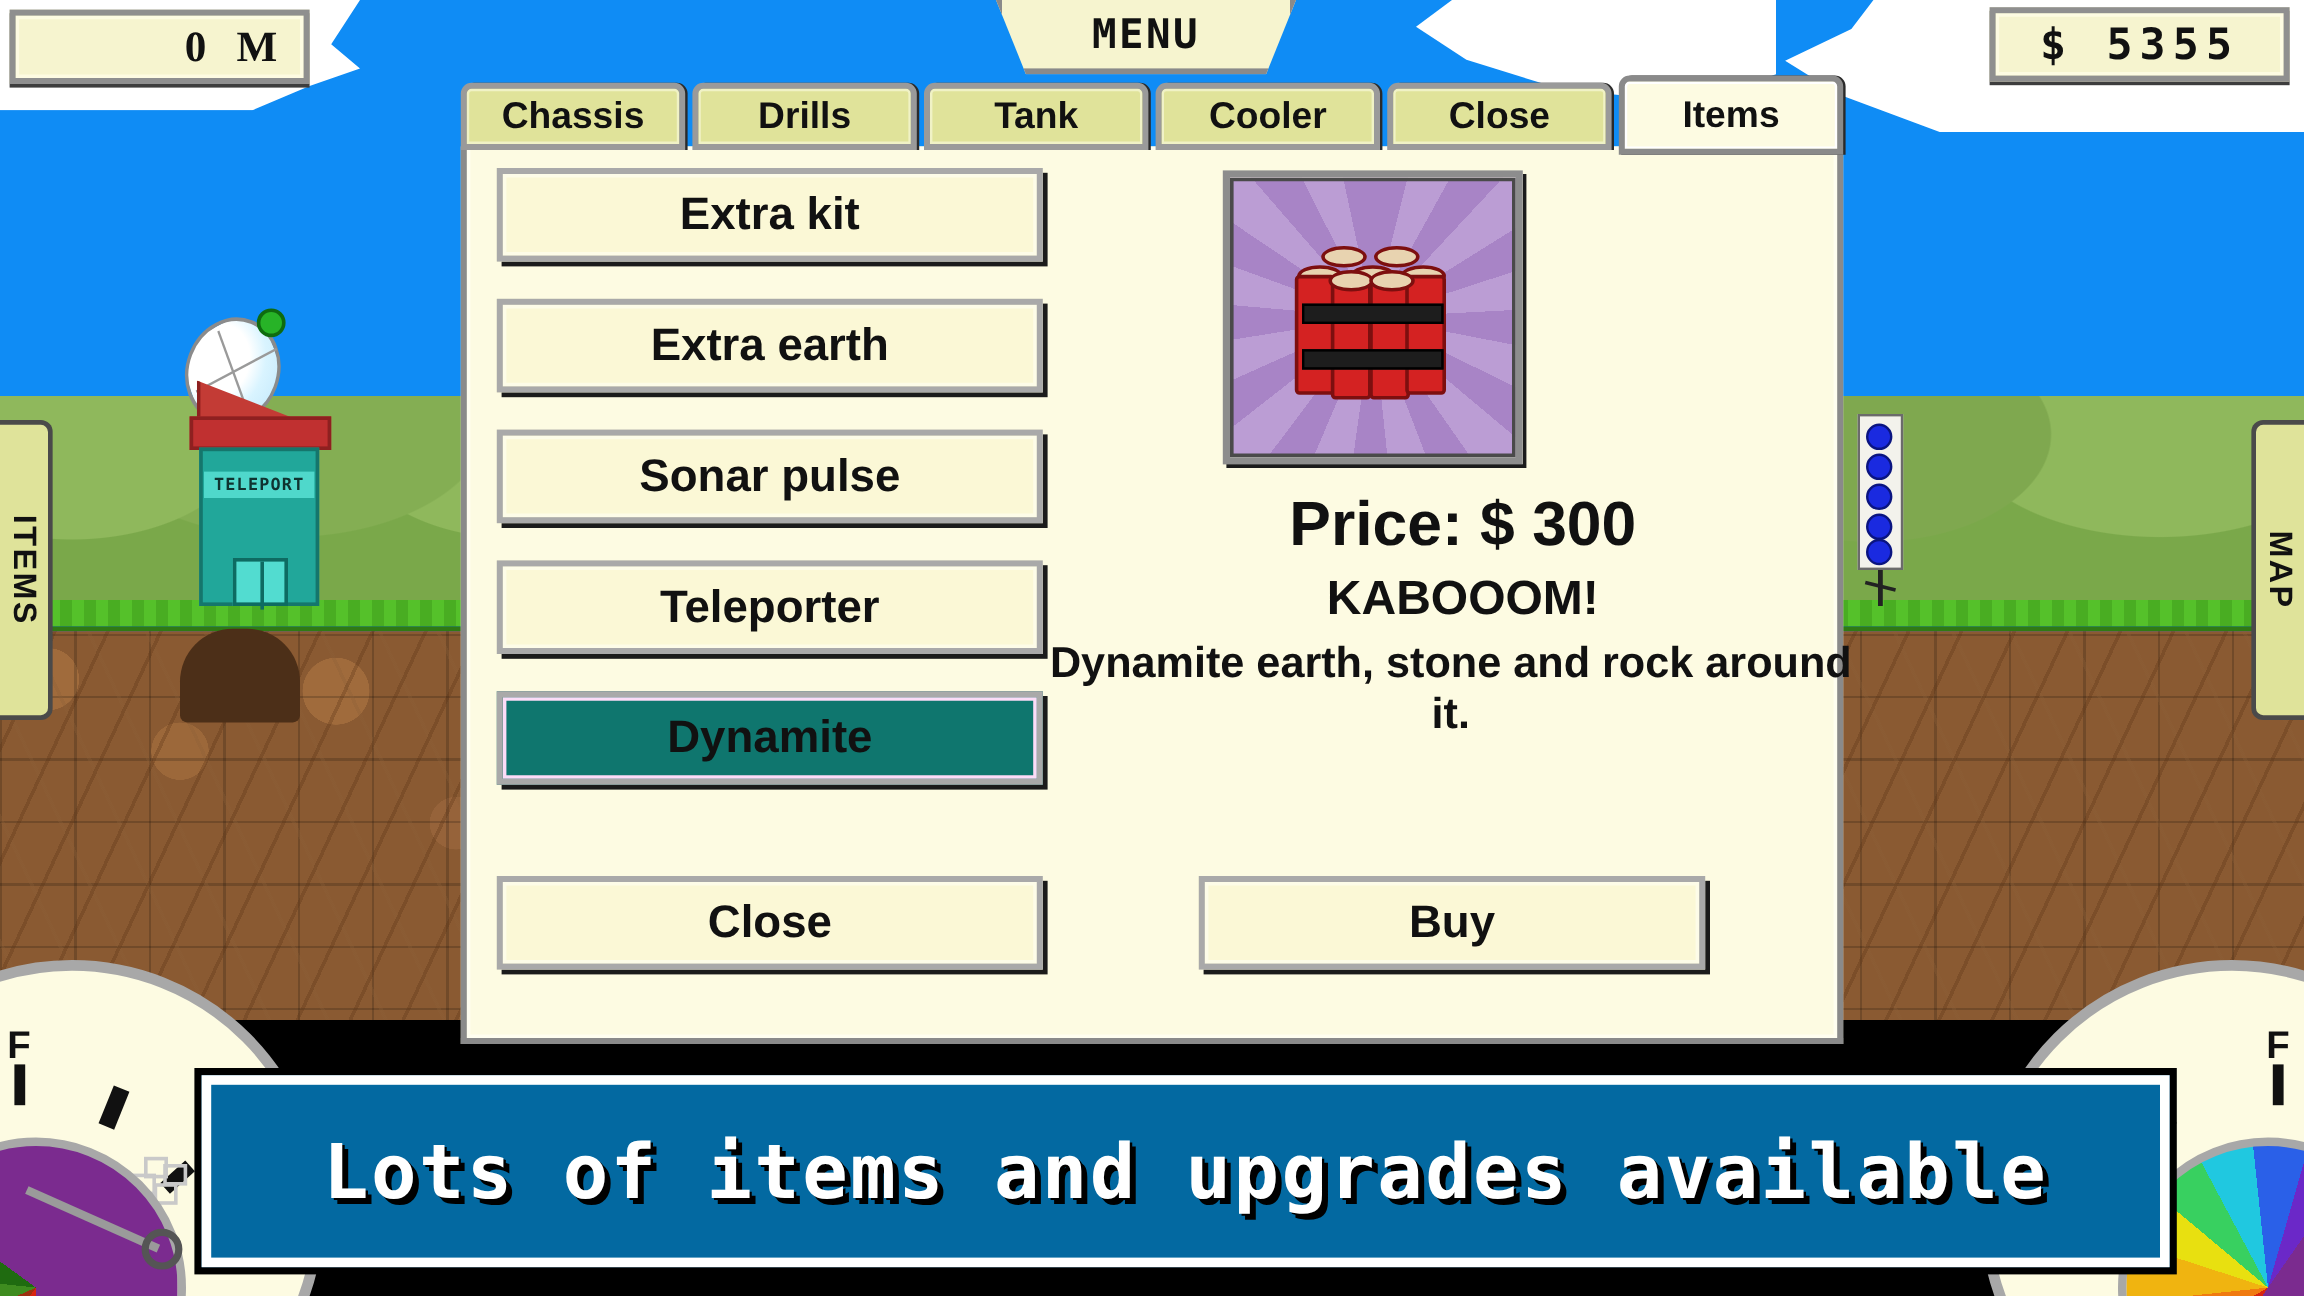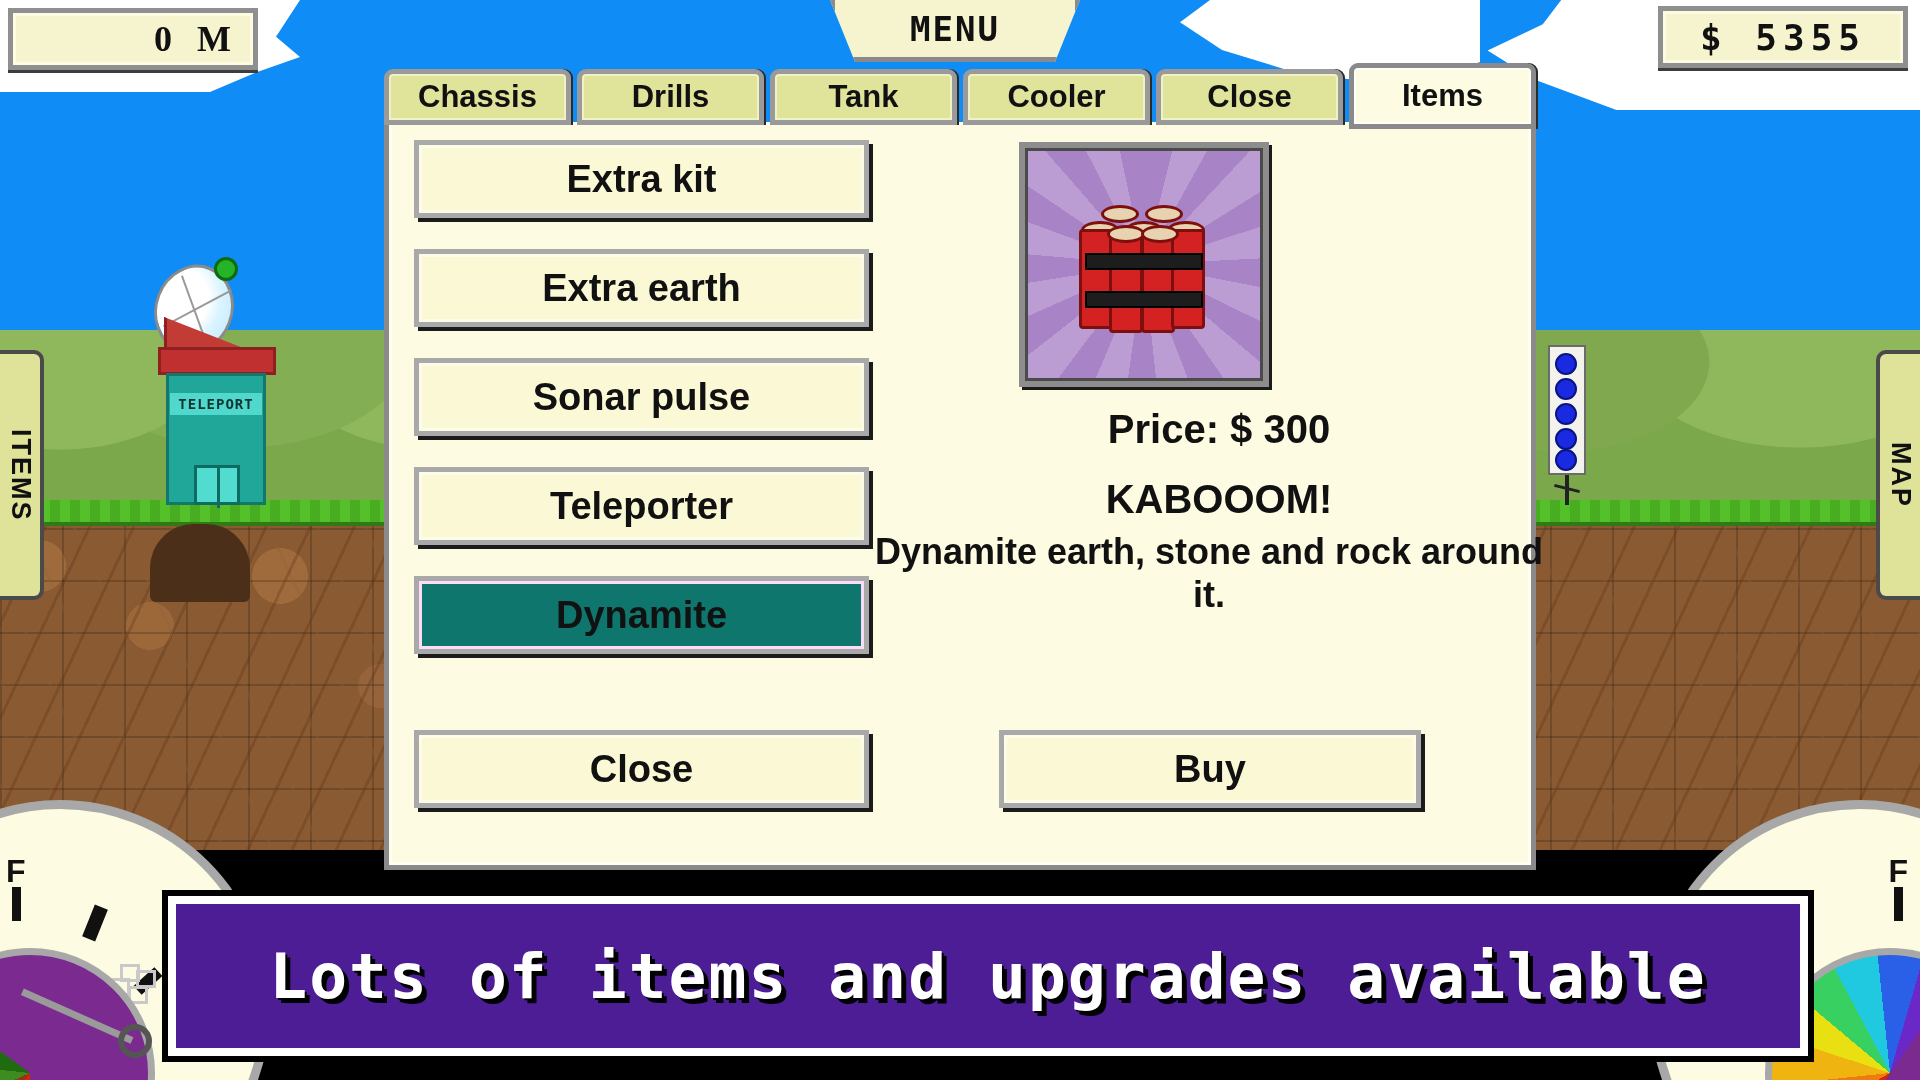--- a/index.html
+++ b/index.html
@@ -203,21 +203,21 @@
   }
   .cap {
     position:absolute; width:38px; height:18px; background:#e8d3b0;
     border:3px solid #7d0f0f; border-radius:50%;
   }
   .band {
     position:absolute; left:6px; width:118px; height:17px; background:#1d1d1d; border:2px solid #000;
   }
   .price {
     position:absolute; left:500px; top:285px; width:660px; text-align:center;
-    font-family:"Liberation Sans", sans-serif; font-size:40px; font-weight:bold; color:#111;
+    font-family:"Liberation Sans", sans-serif; font-size:52px; font-weight:bold; color:#111;
   }
   .desc-title {
     position:absolute; left:500px; top:355px; width:660px; text-align:center;
     font-family:"Liberation Sans", sans-serif; font-size:40px; font-weight:bold; color:#111;
   }
   .desc-body {
     position:absolute; left:470px; top:408px; width:700px; text-align:center;
     font-family:"Liberation Sans", sans-serif; font-size:36px; font-weight:bold; color:#111; line-height:1.2;
   }
 
@@ -257,21 +257,21 @@
   .fmark-r { position:absolute; right:12px; bottom:190px; font-size:32px; font-weight:bold; color:#111; font-family:"Liberation Sans",sans-serif;}
   .fmark-r::after{content:""; position:absolute; left:6px; top:34px; width:9px; height:34px; background:#111;}
   .tick-l { position:absolute; left:88px; bottom:140px; width:14px; height:34px; background:#111; transform:rotate(22deg);}
   .tick-l2{ position:absolute; left:142px; bottom:85px; width:12px; height:28px; background:#111; transform:rotate(48deg);}
   .tick-r { position:absolute; right:112px; bottom:140px; width:14px; height:34px; background:#111; transform:rotate(-22deg);}
   .cargo { position:absolute; left:110px; bottom:72px; width:48px; height:44px; }
   .cargo i { position:absolute; width:20px; height:18px; border:3px solid #c9c9c9; background:transparent; display:block;}
 
   .banner {
     position:absolute; left:168px; bottom:24px; width:1640px; height:160px;
-    background:#4c1d95; border:8px solid #fff; box-shadow: 0 0 0 6px #000;
+    background:#0369a1; border:8px solid #fff; box-shadow: 0 0 0 6px #000;
     display:flex; align-items:center; justify-content:center;
   }
   .banner span {
     font-family:"DejaVu Sans Mono", monospace; font-size:63px; font-weight:bold; color:#fff;
     letter-spacing:2px; text-shadow: 5px 5px 0 #000, 2px 2px 0 #000;
   }
 </style>
 </head>
 <body>
 

